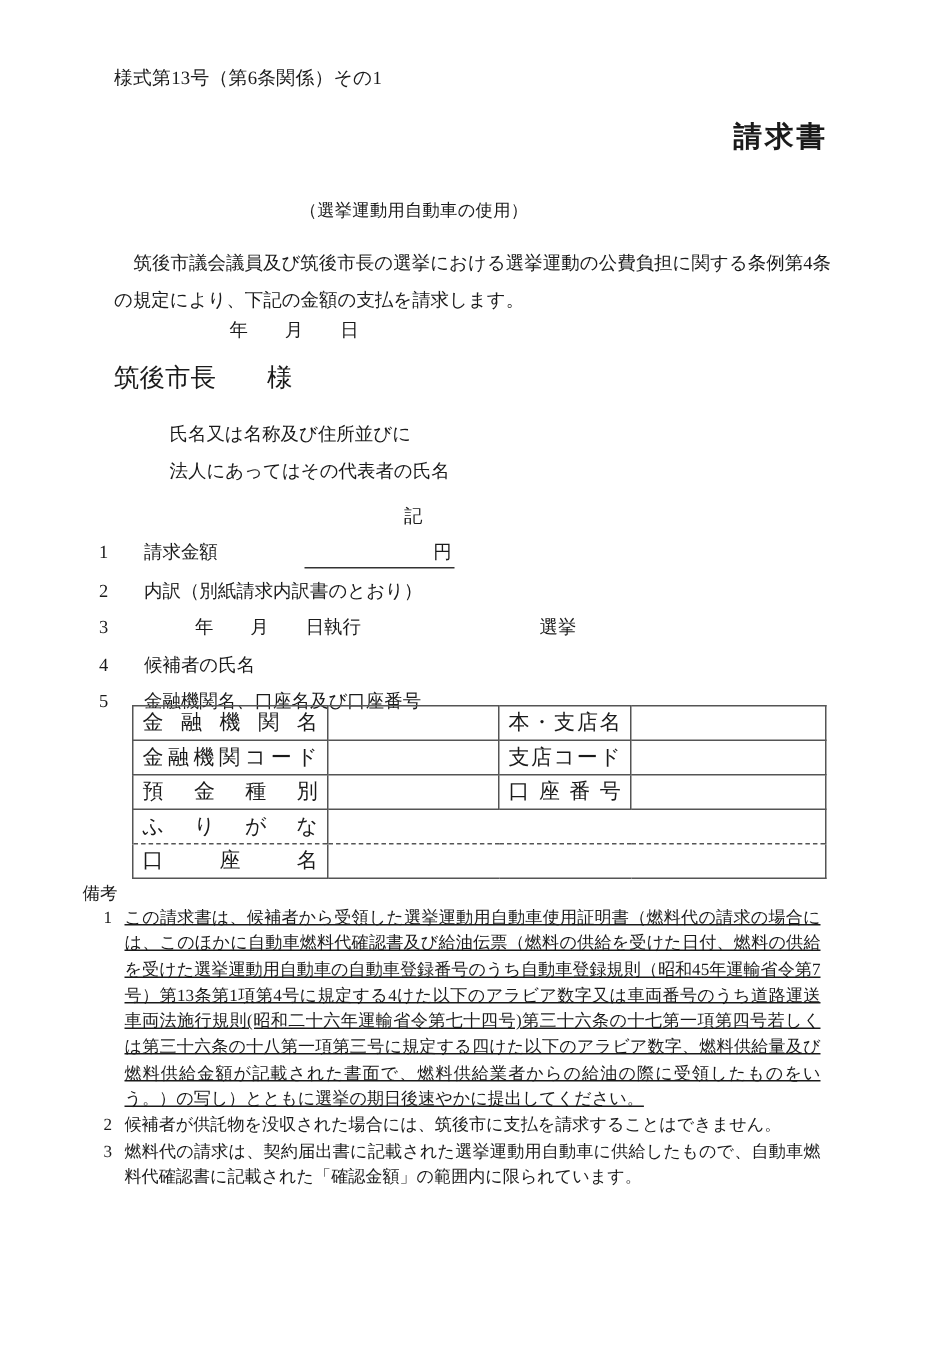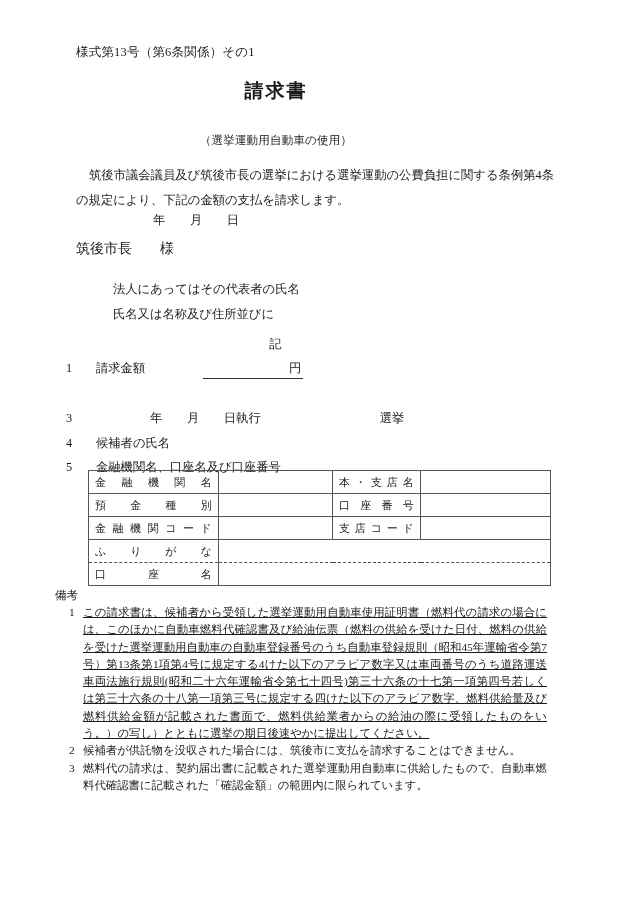--- a/index.html
+++ b/index.html
@@ -30,21 +30,21 @@
     font-size: 12.5px;
     letter-spacing: 0.2px;
     white-space: nowrap;
   }
 
   .doc-title {
     position: absolute;
     left: 0;
     right: 0;
     top: 78px;
-    text-align: center;
+    text-align: right;
     font-size: 19px;
     font-weight: bold;
     letter-spacing: 2px;
   }
   .doc-subtitle {
     position: absolute;
     left: 0;
     right: 0;
     top: 116px;
     text-align: center;
@@ -70,21 +70,21 @@
     left: 133px;
     top: 212px;
     font-size: 12.3px;
     white-space: pre;
     margin-left: 20px;
   }
   .addressee {
     position: absolute;
     left: 76px;
     top: 240px;
-    font-size: 14px;
+    font-size: 17px;
     white-space: pre;
   }
 
   
   .sig-block {
     position: absolute;
     left: 113px;
     top: 277px;
     font-size: 12.3px;
     line-height: 25px;
@@ -120,37 +120,37 @@
   .amount-blank {
     display: inline-block;
     min-width: 98px;
     border-bottom: 1.1px solid #333;
     margin-left: 58px;
     text-align: right;
     padding: 0 2px 1px 0;
   }
   .item-3 .date-seg {
     display: inline-block;
-    margin-left: 54px;
+    margin-left: 34px;
     white-space: pre;
   }
   .item-3 .election-seg {
     display: inline-block;
     margin-left: 119px;
   }
 
   
   .bank-table {
     position: absolute;
     left: 88px;
     top: 470px;
     width: 462px;
     border-collapse: collapse;
     table-layout: fixed;
-    font-size: 11px;
+    font-size: 14px;
     padding-left: 48px;
   }
   .bank-table td {
     border: 1px solid #555;
     height: 22px;
     padding: 0 6px;
     vertical-align: middle;
   }
   .lbl {
     text-align: justify;
@@ -207,30 +207,33 @@
 
   <div class="doc-title">請求書</div>
   <div class="doc-subtitle">（選挙運動用自動車の使用）</div>
 
   <div class="body-para">筑後市議会議員及び筑後市長の選挙における選挙運動の公費負担に関する条例第4条の規定により、下記の金額の支払を請求します。</div>
 
   <div class="date-line">年　　月　　日</div>
   <div class="addressee">筑後市長　　様</div>
 
   <div class="sig-block">
+    <div>氏名又は名称及び住所並びに</div>
     <div>法人にあってはその代表者の氏名</div>
-    <div>氏名又は名称及び住所並びに</div>
   </div>
 
   <div class="ki-mark">記</div>
 
   <div class="item item-1">
     <span class="num">1</span><span>請求金額</span><span class="amount-blank">円</span>
   </div>
 
+  <div class="item item-2">
+    <span class="num">2</span><span>内訳（別紙請求内訳書のとおり）</span>
+  </div>
 
   <div class="item item-3">
     <span class="num">3</span><span class="date-seg">年　　月　　日執行</span><span class="election-seg">選挙</span>
   </div>
 
   <div class="item item-4">
     <span class="num">4</span><span>候補者の氏名</span>
   </div>
 
   <div class="item item-5">
@@ -245,29 +248,29 @@
         <col class="col-val-b">
     </colgroup>
     <tbody>
       <tr>
         <td class="lbl">金融機関名</td>
         <td></td>
         <td class="lbl">本・支店名</td>
         <td></td>
       </tr>
       <tr>
+        <td class="lbl">金融機関コード</td>
+        <td></td>
+        <td class="lbl">支店コード</td>
+        <td></td>
+      </tr>
+      <tr>
         <td class="lbl">預金種別</td>
         <td></td>
         <td class="lbl">口座番号</td>
-        <td></td>
-      </tr>
-      <tr>
-        <td class="lbl">金融機関コード</td>
-        <td></td>
-        <td class="lbl">支店コード</td>
         <td></td>
       </tr>
       <tr class="row-furi">
         <td class="lbl">ふりがな</td>
         <td class="cell-furi-val" colspan="3"></td>
       </tr>
       <tr>
         <td class="lbl sep-dash">口座名</td>
         <td class="sep-dash" colspan="3"></td>
       </tr>

